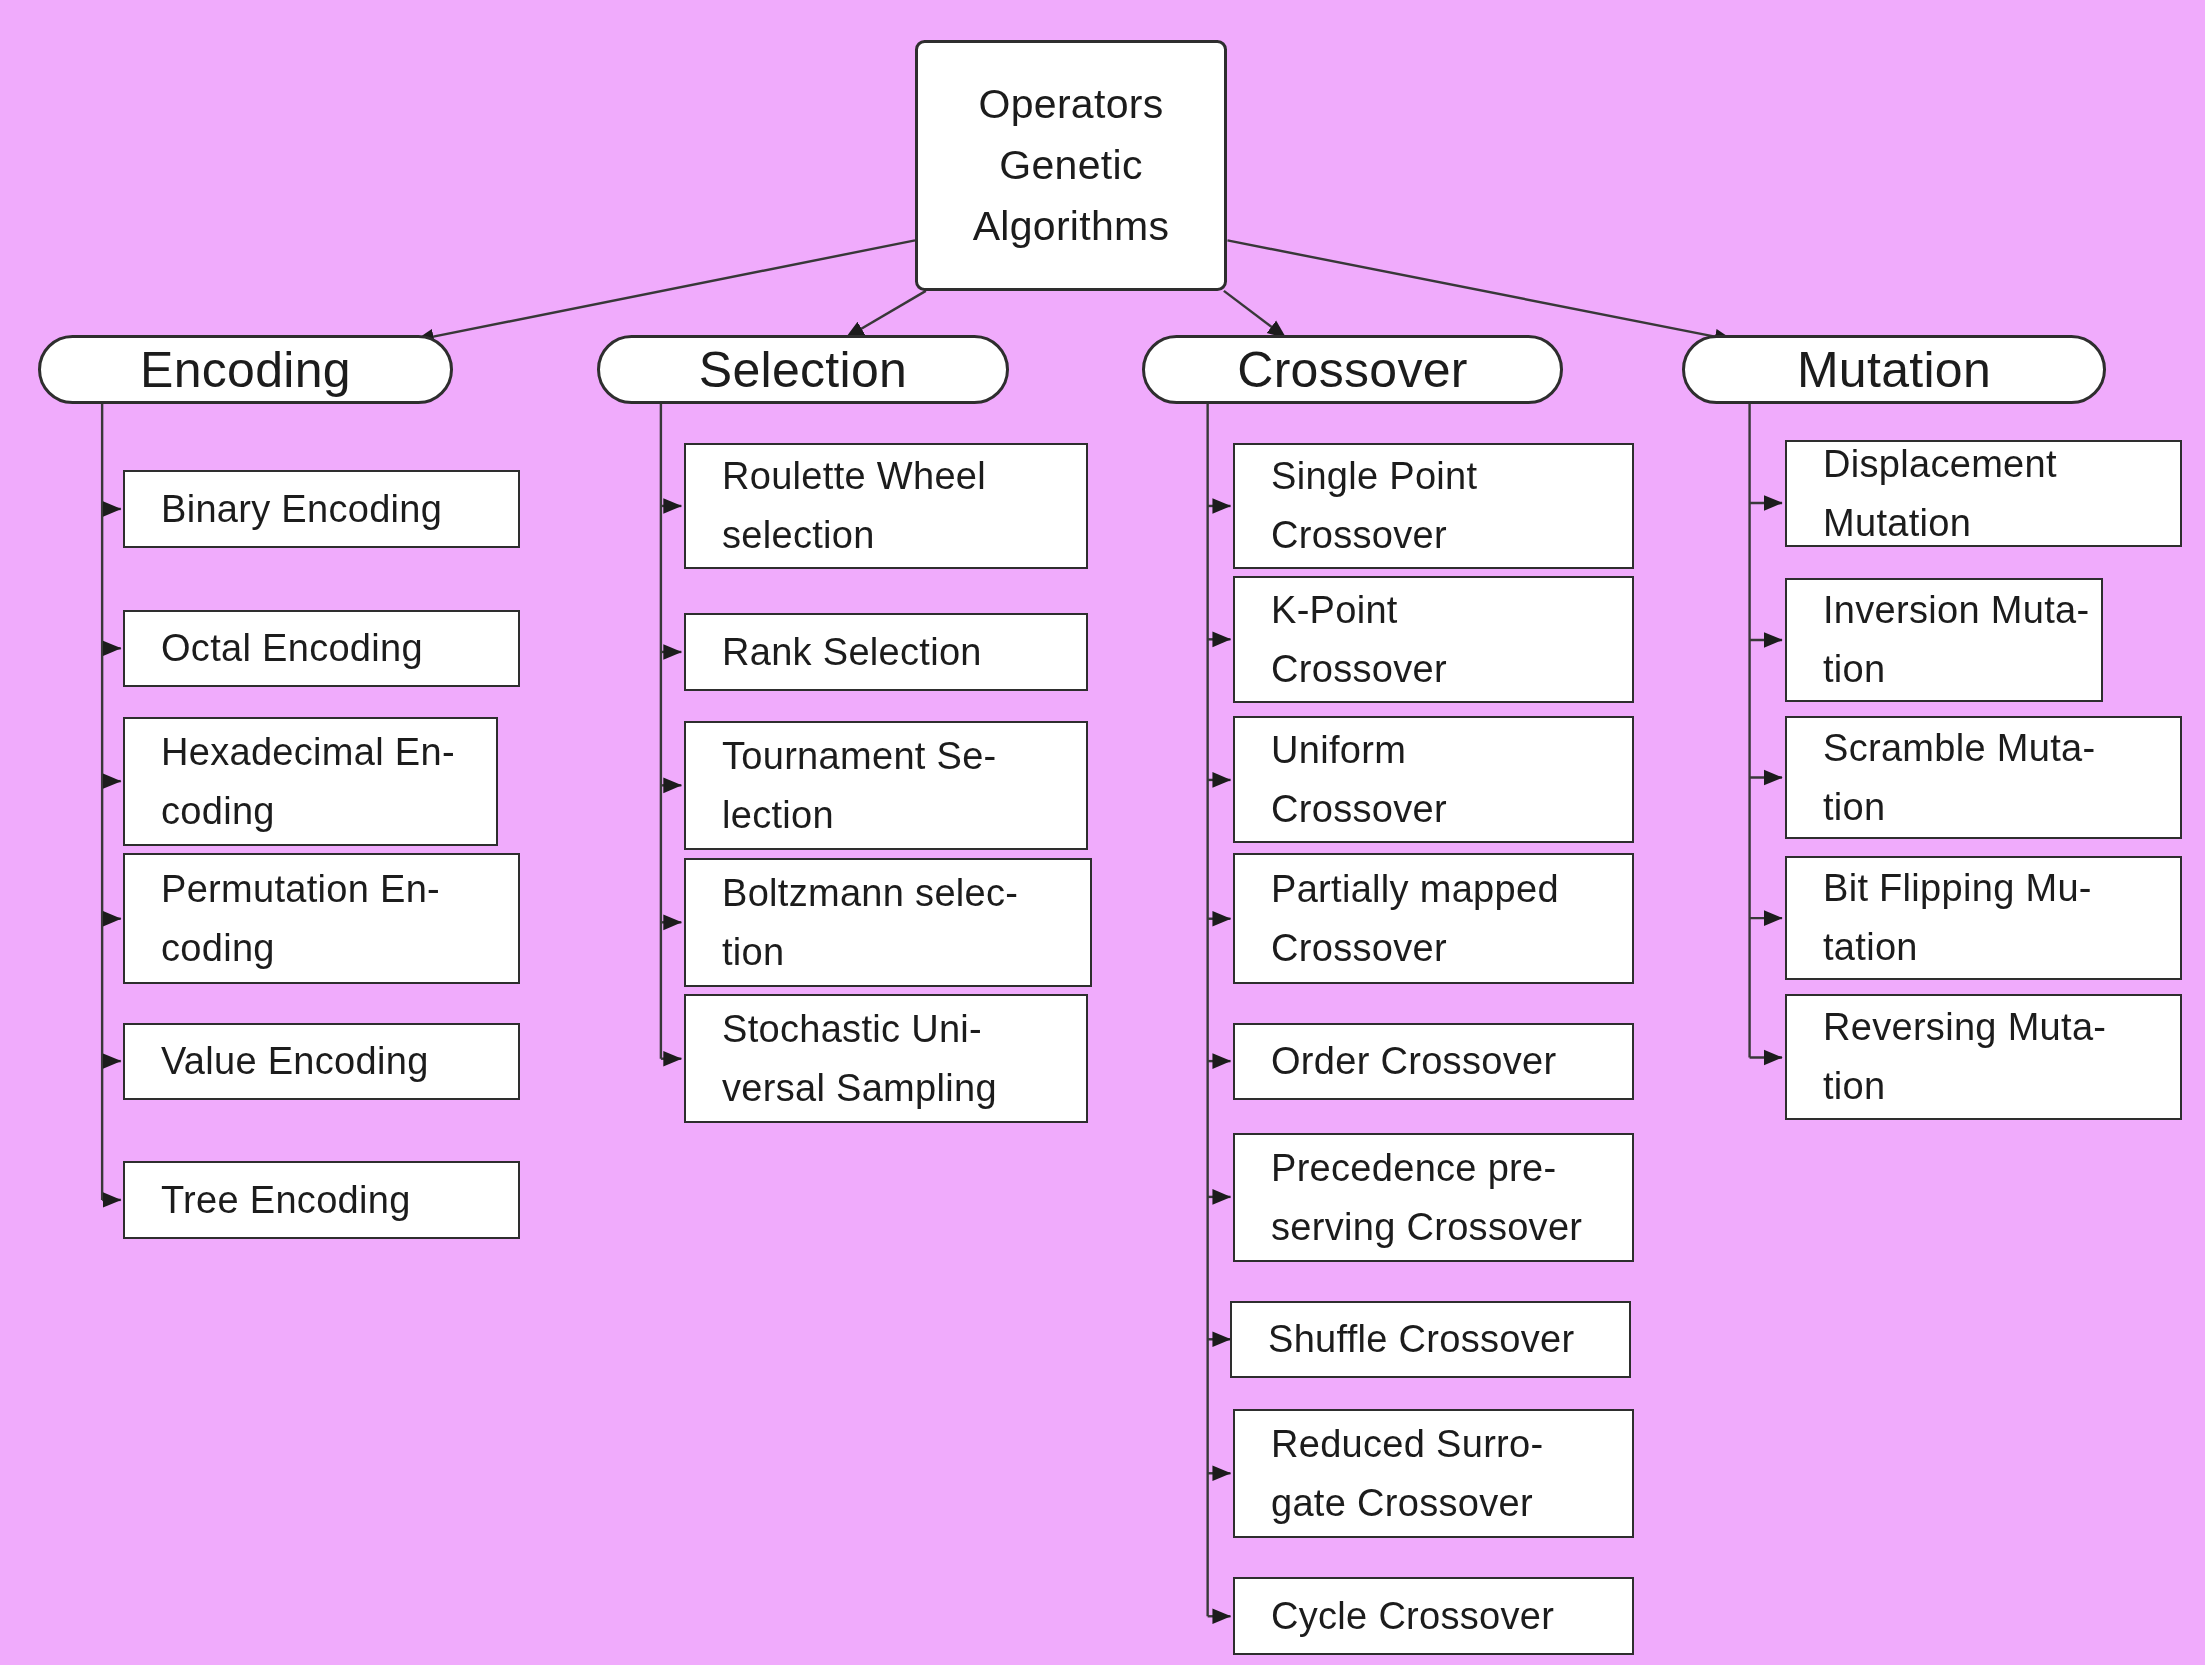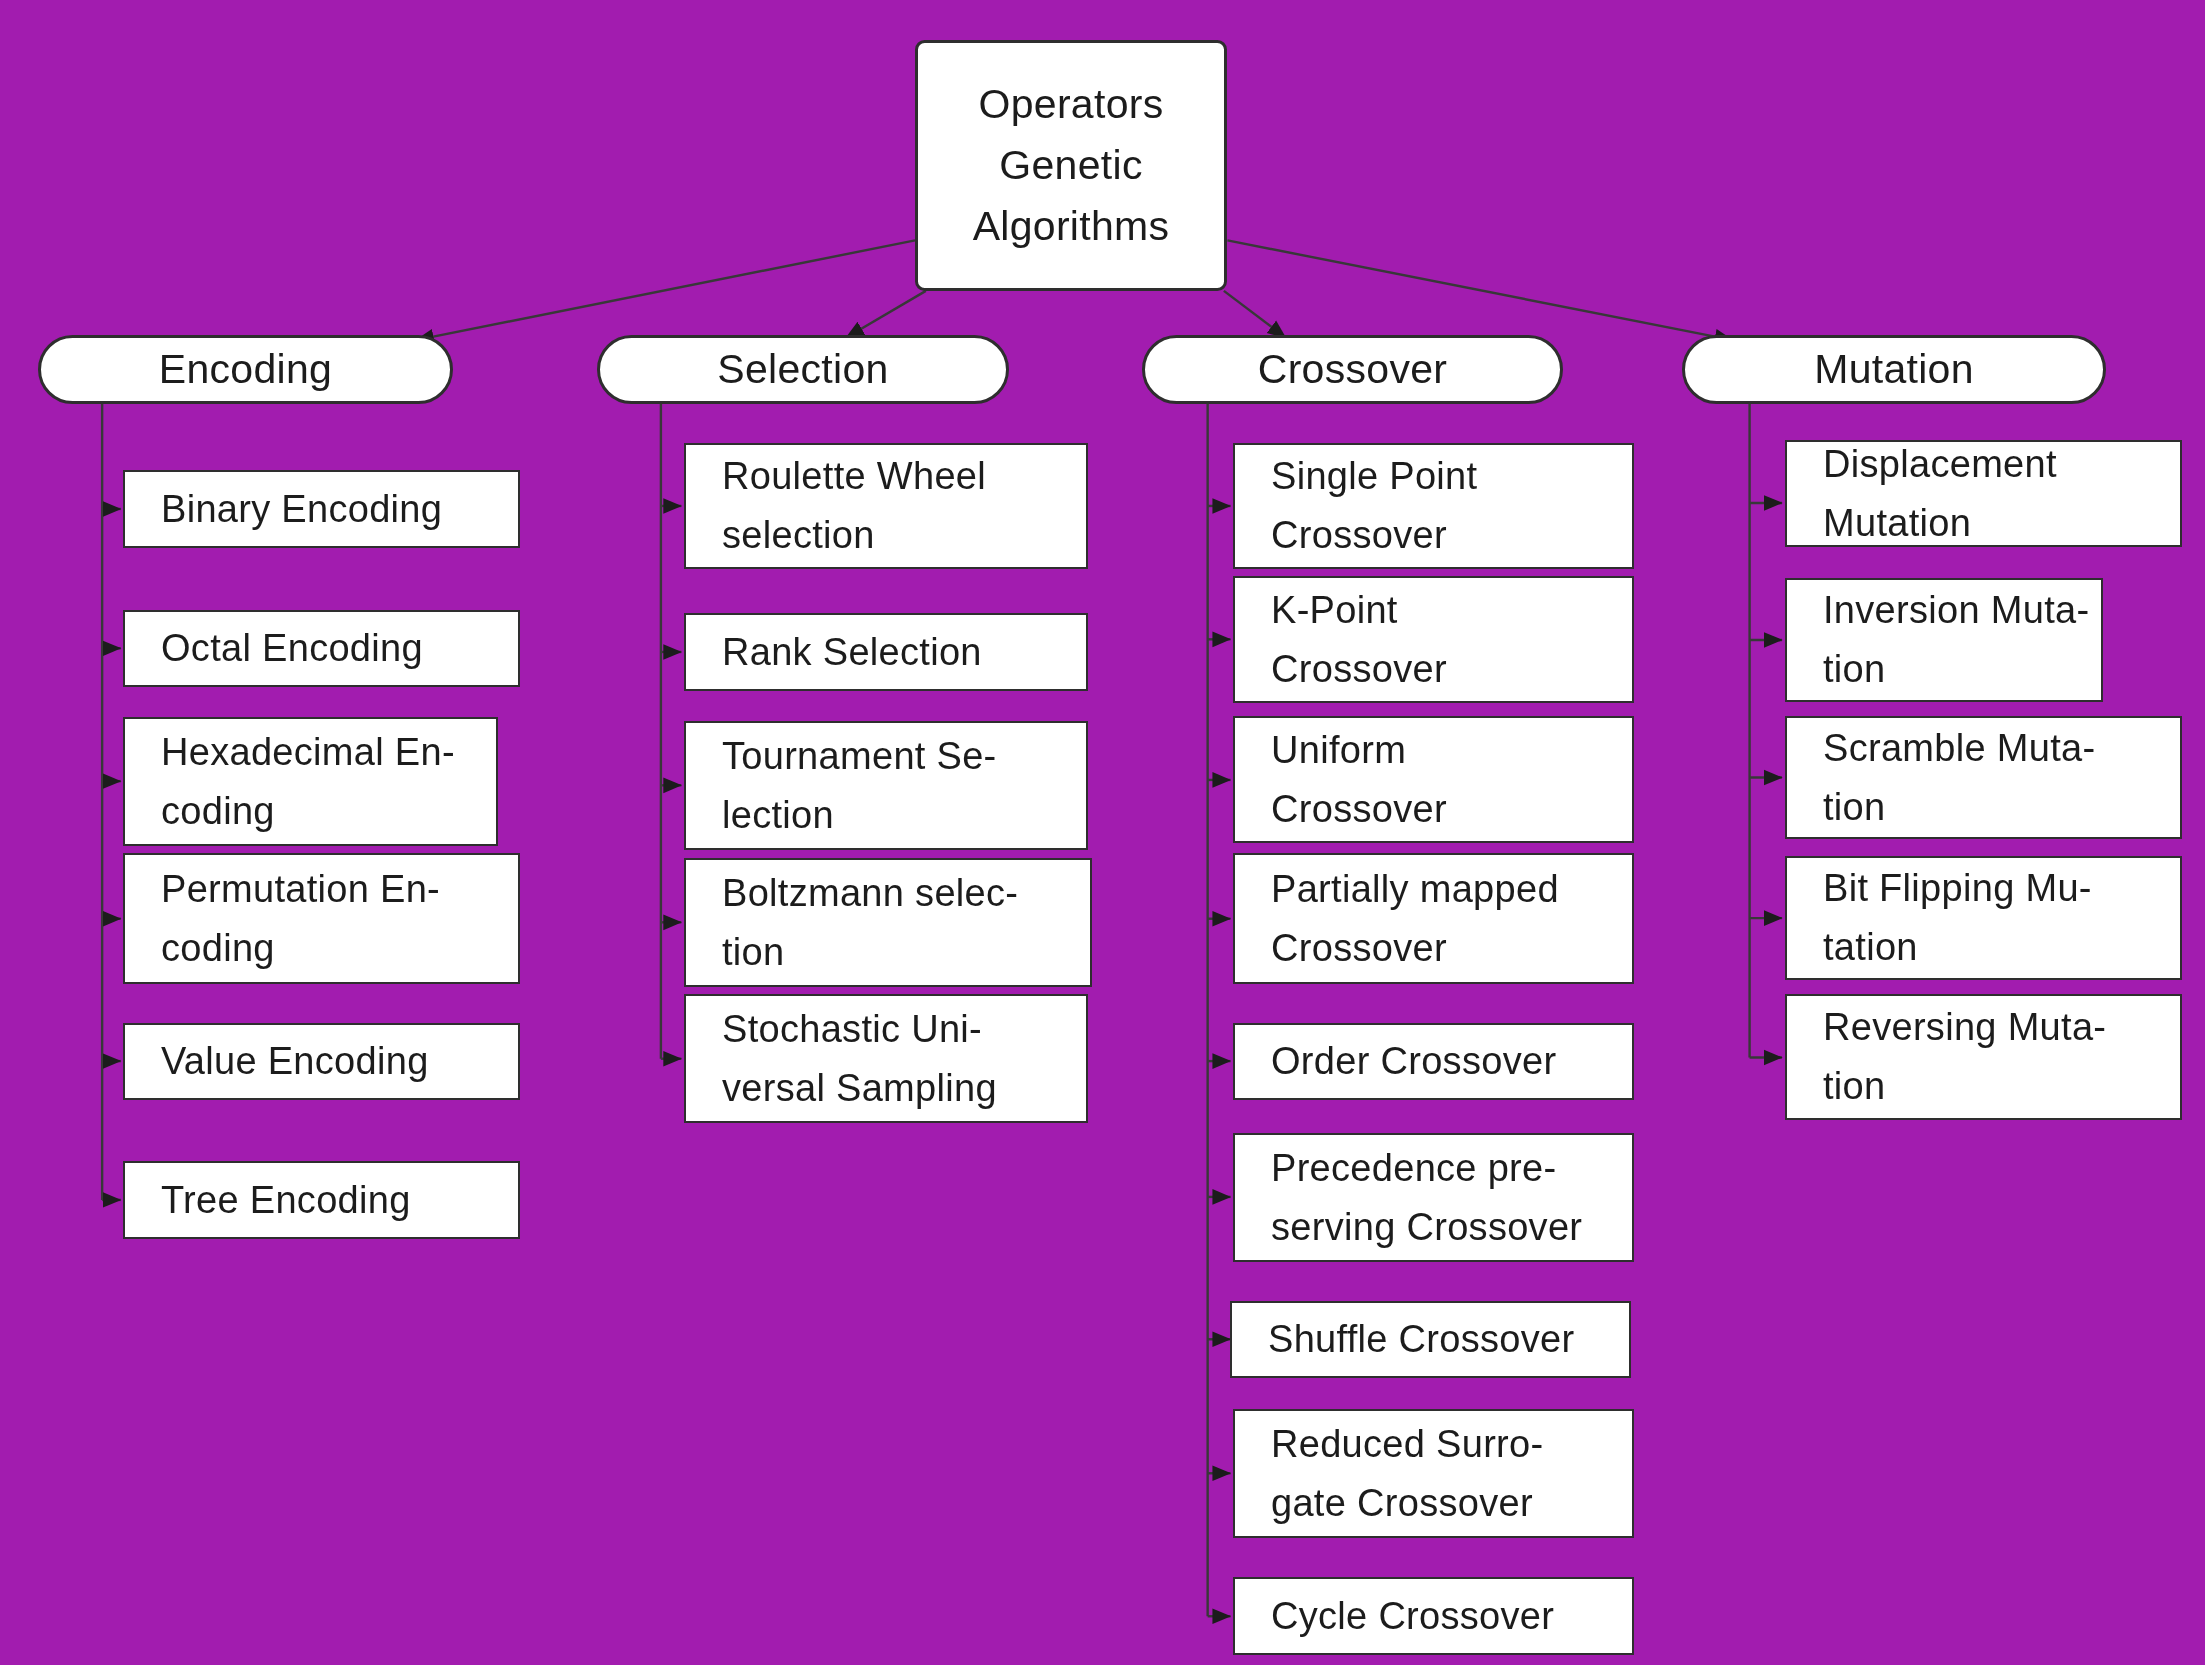--- a/index.html
+++ b/index.html
@@ -4,21 +4,21 @@
 <style>
   html, body {
     margin: 0;
     padding: 0;
     background: #ffffff;
   }
   #canvas {
     position: relative;
     width: 2205px;
     height: 1665px;
-    background: #a21caf;
+    background: #f0abfc;
     font-family: "Liberation Sans", "DejaVu Sans", sans-serif;
     color: #1c1c1c;
     overflow: hidden;
   }
   #connectors {
     position: absolute;
     left: 0; top: 0;
     width: 2205px; height: 1665px;
     pointer-events: none;
   }
@@ -43,21 +43,21 @@
     position: absolute;
     top: 335px;
     height: 69px;
     box-sizing: border-box;
     border: 3px solid #2e2e2e;
     border-radius: 36px;
     background: #ffffff;
     display: flex;
     align-items: center;
     justify-content: center;
-    font-size: 41px;
+    font-size: 50px;
     letter-spacing: 0.3px;
   }
   .node {
     position: absolute;
     box-sizing: border-box;
     border: 2.4px solid #2e2e2e;
     background: #ffffff;
     display: flex;
     flex-direction: column;
     justify-content: center;

